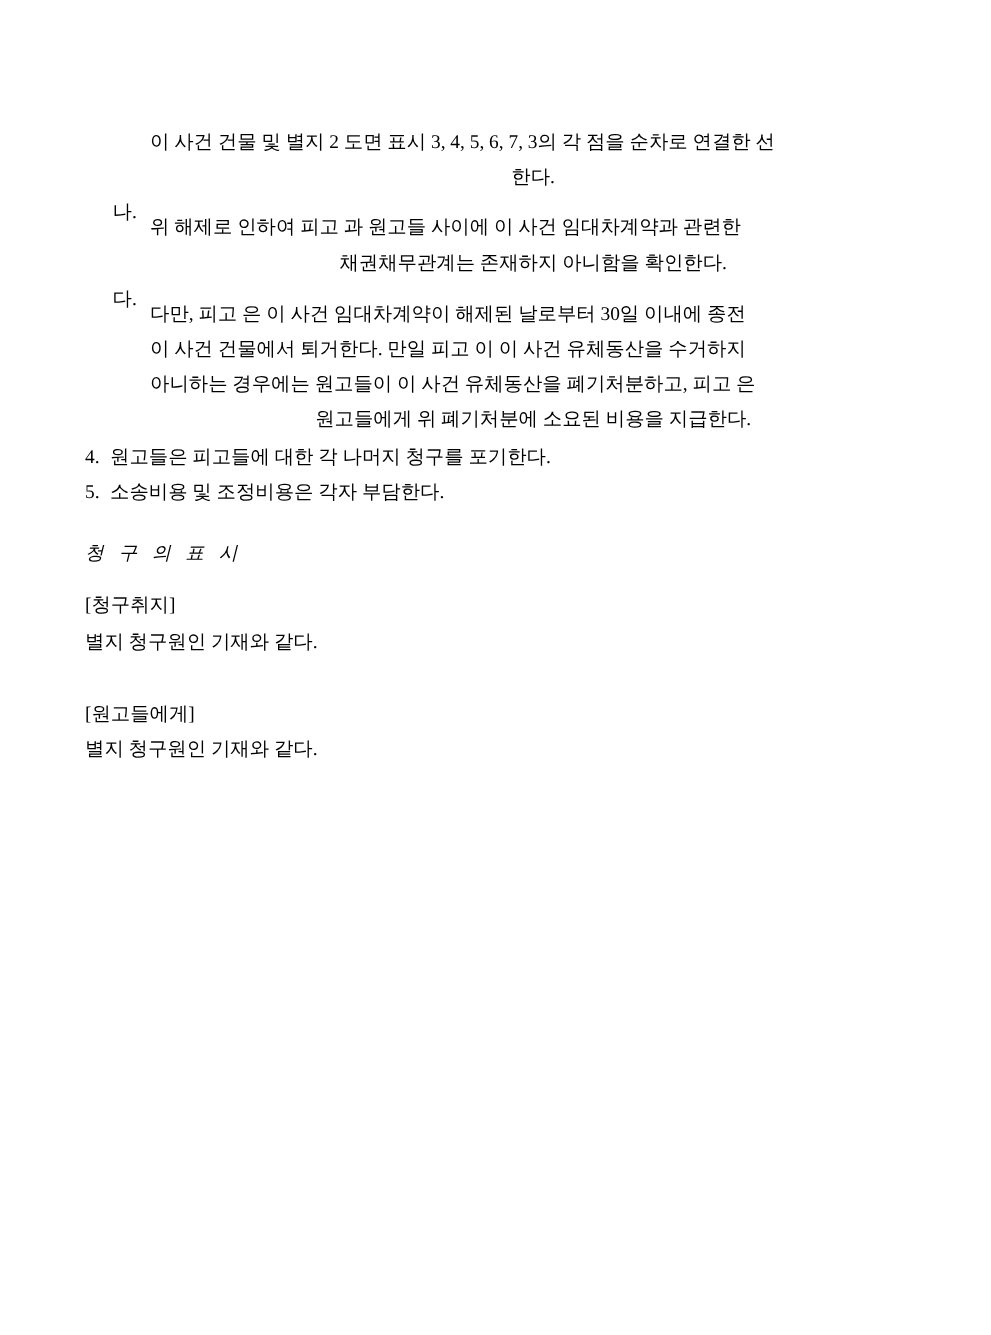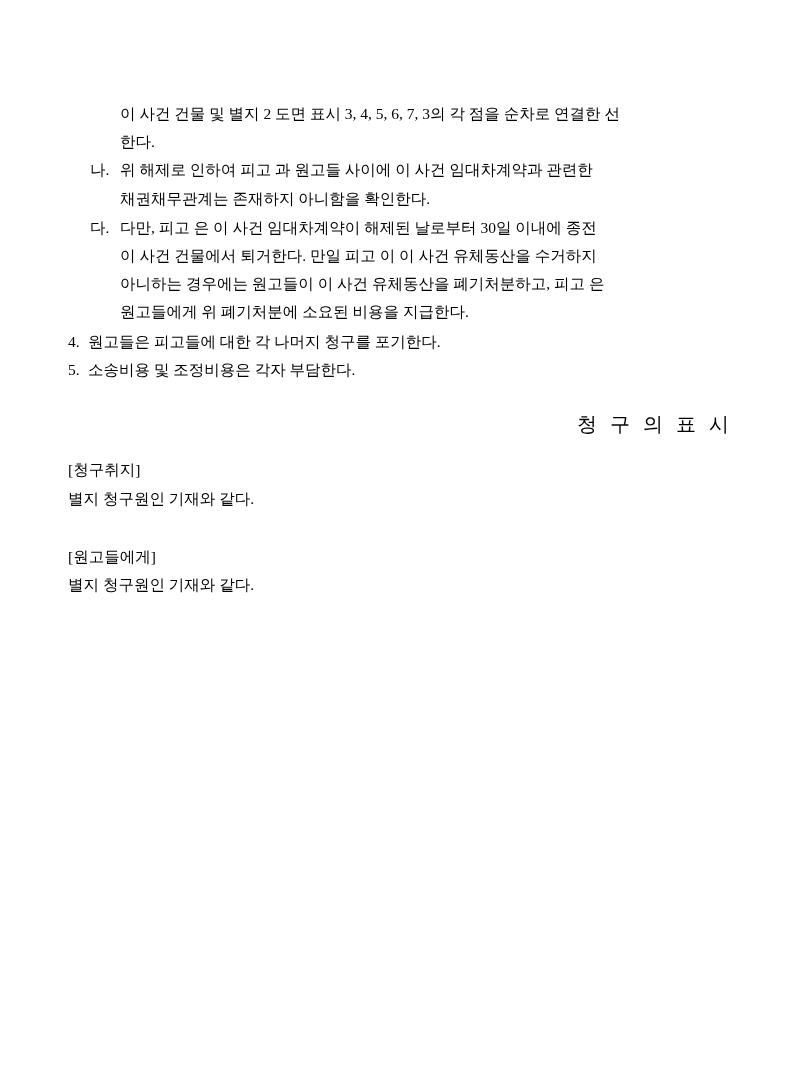--- a/index.html
+++ b/index.html
@@ -46,20 +46,21 @@
   .marker.indent {
     width: 52px;
     padding-left: 22px;
     box-sizing: border-box;
   }
   .body-text {
     flex: 1 1 auto;
     text-align: justify;
     text-justify: inter-character;
     word-break: keep-all;
+    margin-top: 12px;
   }
   
   .cont-block {
     margin-left: 52px;
     width: 613px;
     font-size: 15.5px;
     line-height: 1.82;
     text-align: justify;
     text-justify: inter-character;
     word-break: keep-all;
@@ -68,42 +69,43 @@
     font-size: 15.5px;
     line-height: 1.82;
     margin: 0;
     display: flex;
   }
   .flat-item .marker-flat {
     flex: 0 0 auto;
     width: 20px;
   }
   .center-title {
-    text-align: right;
-    font-size: 20px;
+    text-align: left;
+    font-size: 15px;
     line-height: 1.82;
     letter-spacing: 4px;
     margin: 22px 0 14px 0;
+    font-style: italic;
   }
   .plain {
     font-size: 15.5px;
     line-height: 1.82;
     margin: 0;
   }
   .blank-line {
     height: 30px;
   }
   
   .jline {
     display: flex;
     justify-content: space-between;
     white-space: nowrap;
   }
   .jline.last {
-    justify-content: flex-start;
+    justify-content: center;
   }
   .jline > span { display: inline-block; }
 </style>
 </head>
 <body>
 
 <div class="page">
   <div class="content">
 
     <div class="cont-block">

